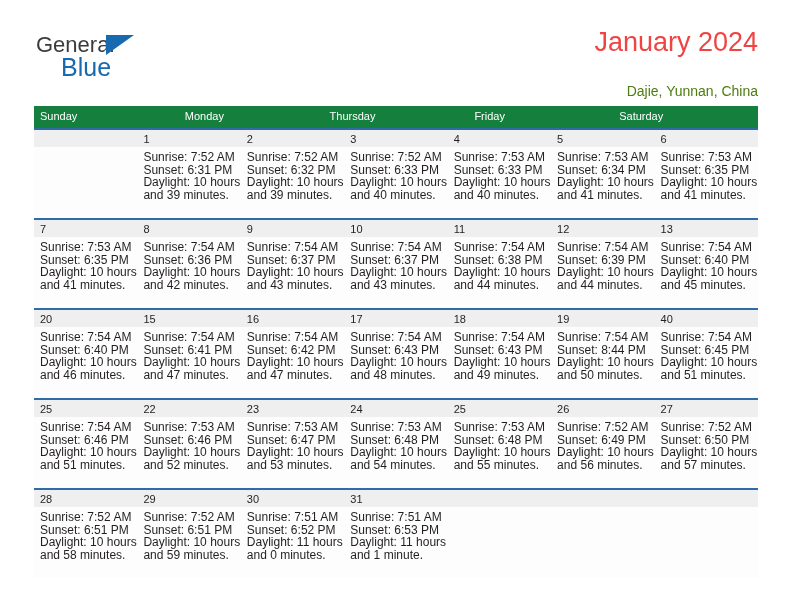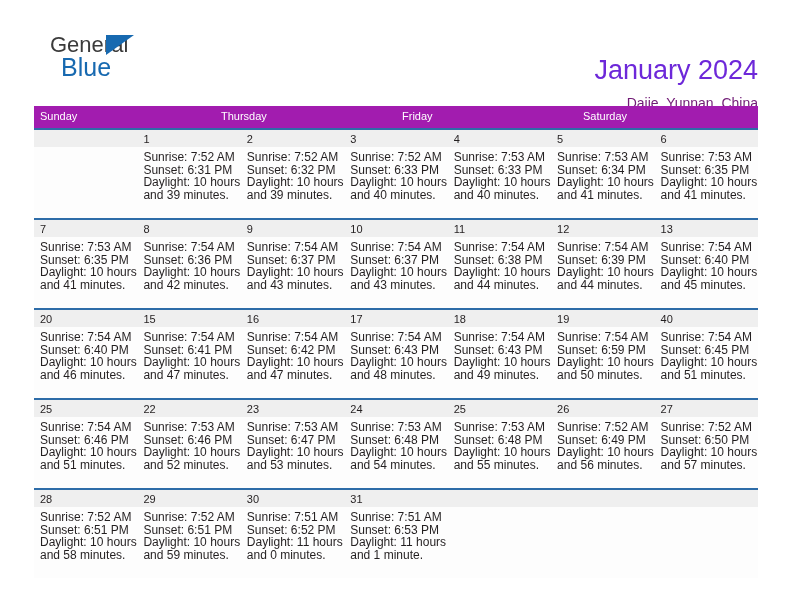--- a/index.html
+++ b/index.html
@@ -38,21 +38,20 @@
   }
   .brand-general {
     position: absolute;
     left: 2px;
     top: 0px;
     font-size: 22px;
     letter-spacing: 0px;
     color: #3b3b3b;
     font-family: "Liberation Sans", sans-serif;
     line-height: 26px;
-    margin-left: 14px;
   }
   .brand-tri {
     position: absolute;
     left: 72px;
     top: 3px;
     width: 0;
     height: 0;
     border-left: 28px solid #1769b0;
     border-bottom: 20px solid transparent;
   }
@@ -67,43 +66,42 @@
   }
 
   .titles {
     position: absolute;
     right: 0;
     top: 0;
     text-align: right;
   }
   .cal-title {
     font-size: 27px;
-    color: #6d28d9;
+    color: #ef4444;
     line-height: 33px;
     white-space: nowrap;
-    margin-top: 28px;
   }
   .cal-subtitle {
     font-size: 14px;
-    color: #701a75;
+    color: #4d7c0f;
     line-height: 20px;
-    margin-top: 6px;
+    margin-top: 22px;
     white-space: nowrap;
   }
 
   
   .calendar {
     position: absolute;
     left: 34px;
     top: 106px;
     width: 724px;
   }
   .weekday-row {
     display: flex;
-    background: #a21caf;
+    background: #15803d;
   }
   .weekday {
     flex: 1 1 0;
     box-sizing: border-box;
     color: #ffffff;
     font-size: 11px;
     line-height: 13px;
     padding: 4px 0 5px 6px;
     white-space: nowrap;
   }
@@ -161,20 +159,21 @@
       <div class="cal-title">January 2024</div>
       <div class="cal-subtitle">Dajie, Yunnan, China</div>
     </div>
 
   </div>
 
   <div class="calendar">
 
     <div class="weekday-row">
       <div class="weekday">Sunday</div>
+      <div class="weekday">Monday</div>
       <div class="weekday">Thursday</div>
       <div class="weekday">Friday</div>
       <div class="weekday">Saturday</div>
     </div>
 
     <div class="week-row">
       <div class="day-cell empty">
         <div class="day-num-band"></div>
         <div class="day-body">
           <div></div>
@@ -348,21 +347,21 @@
           <div>Sunrise: 7:54 AM</div>
           <div>Sunset: 6:43 PM</div>
           <div>Daylight: 10 hours</div>
           <div>and 49 minutes.</div>
         </div>
       </div>
       <div class="day-cell">
         <div class="day-num-band">19</div>
         <div class="day-body">
           <div>Sunrise: 7:54 AM</div>
-          <div>Sunset: 6:59 PM</div>
+          <div>Sunset: 8:44 PM</div>
           <div>Daylight: 10 hours</div>
           <div>and 50 minutes.</div>
         </div>
       </div>
       <div class="day-cell">
         <div class="day-num-band">40</div>
         <div class="day-body">
           <div>Sunrise: 7:54 AM</div>
           <div>Sunset: 6:45 PM</div>
           <div>Daylight: 10 hours</div>

